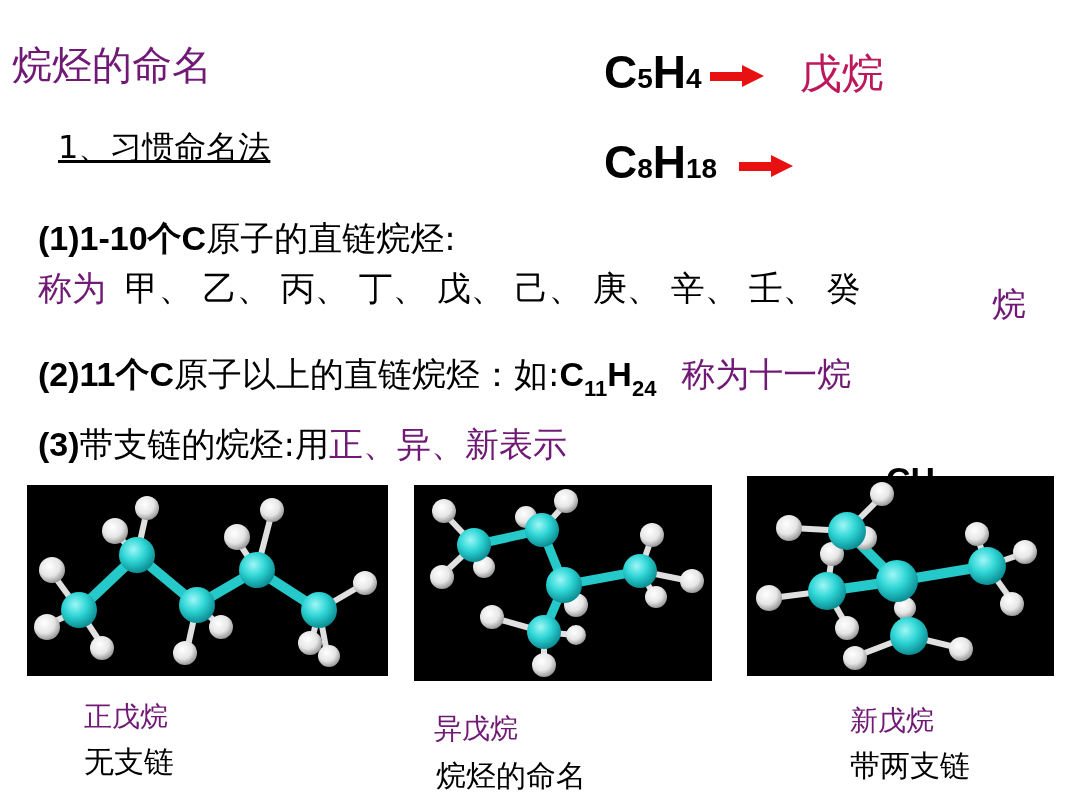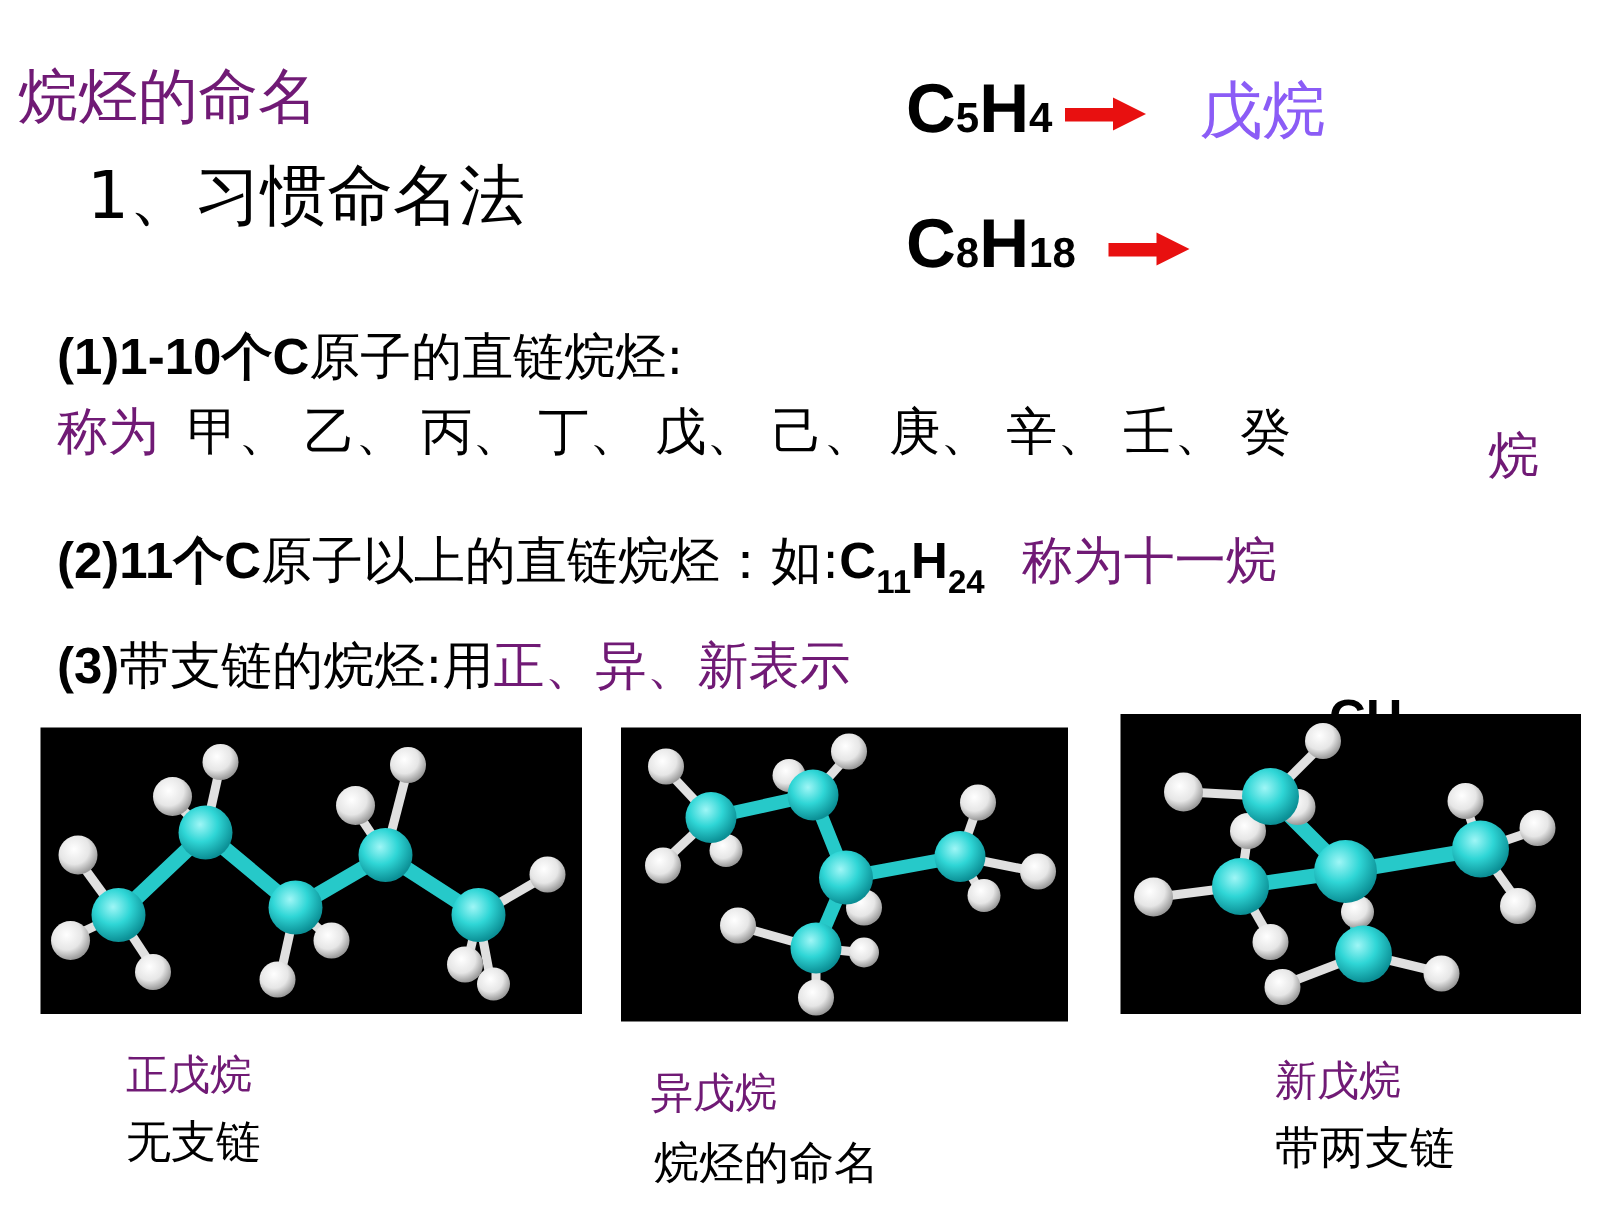--- a/index.html
+++ b/index.html
@@ -4,29 +4,29 @@
 <style>
   html, body { margin:0; padding:0; }
   body {
     width:1080px; height:810px; background:#ffffff; position:relative; overflow:hidden;
     font-family: "DejaVu Sans", "Liberation Sans", sans-serif;
     color:#000;
   }
   .abs { position:absolute; white-space:nowrap; }
   .red { color:#701a75; }
   .title { left:12px; top:40px; font-size:40px; line-height:50px; }
-  .heading { left:58px; top:104px; font-size:44px; line-height:54px; }
+  .heading { left:58px; top:120px; font-size:32px; line-height:54px;text-decoration:underline; }
   .formula { font-family:"Liberation Sans", sans-serif; font-weight:bold; font-size:46px; line-height:56px; display:flex; align-items:baseline; }
   .formula sub { font-size:28px; vertical-align:-12px; }
   .f1 { left:604px; top:44px; }
   .f2 { left:604px; top:134px; }
   .arrow { display:inline-block; position:relative; width:56px; height:22px; margin:0 12px 0 8px; align-self:center; }
   .arrow .shaft { position:absolute; left:0; top:7px; width:36px; height:9px; background:#e81010; }
   .arrow .head { position:absolute; left:32px; top:0; width:0; height:0; border-top:11px solid transparent; border-bottom:11px solid transparent; border-left:22px solid #e81010; }
-  .fname { font-family:"DejaVu Sans", sans-serif; font-weight:normal; font-size:42px; color:#8b5cf6; margin-left:22px; }
+  .fname { font-family:"DejaVu Sans", sans-serif; font-weight:normal; font-size:42px; color:#be185d; margin-left:22px; }
   .line { font-size:34px; line-height:44px; }
   .line b { font-family:"Liberation Sans", sans-serif; font-weight:bold; }
   .l1 { left:38px; top:216px; }
   .l2 { left:38px; top:266px; }
   .l3 { left:38px; top:352px; }
   .l4 { left:38px; top:422px; }
   .stems span.sep { margin-right:10px; }
   .suffix { left:992px; top:282px; font-size:34px; line-height:44px; }
   .l3 sub { font-family:"Liberation Sans", sans-serif; font-weight:bold; font-size:22px; vertical-align:-10px; }
   .cut { left:886px; top:452px; width:70px; height:26px; overflow:hidden; }

